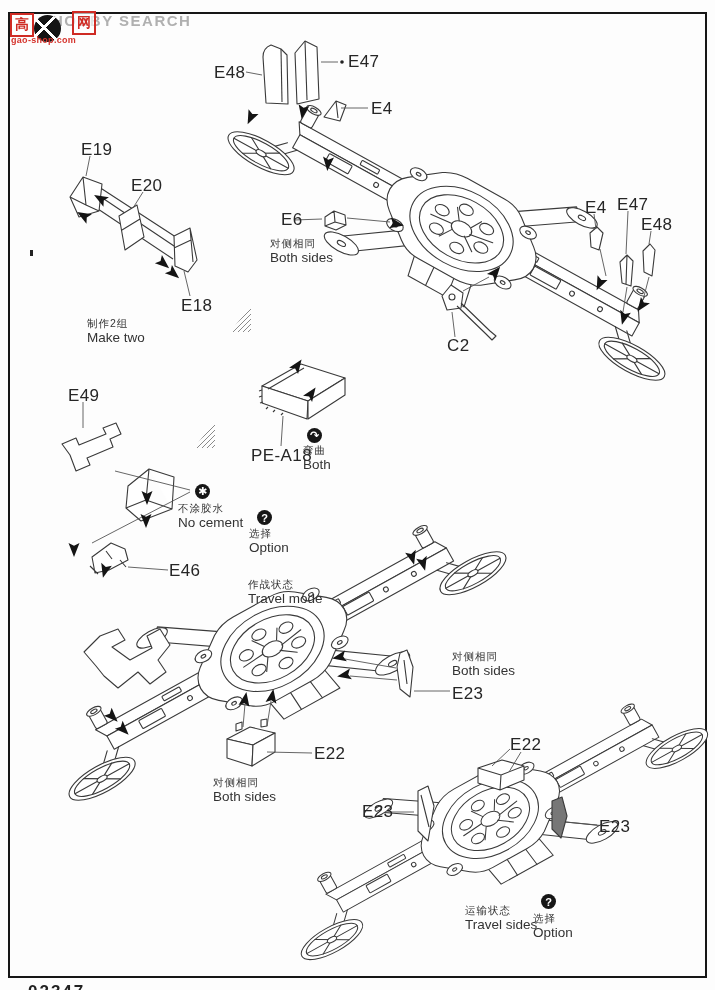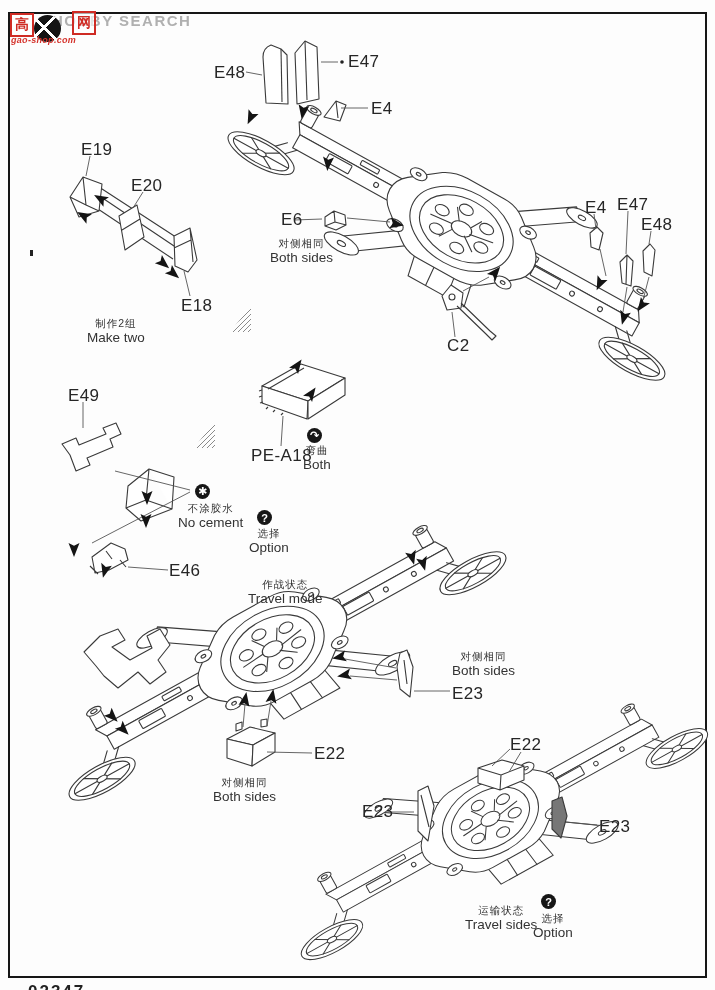--- a/index.html
+++ b/index.html
@@ -15,26 +15,26 @@
   .wm-box{position:absolute;width:20px;height:20px;border:2px solid #cf2b24;color:#cf2b24;
           font-size:14px;font-weight:bold;display:flex;align-items:center;justify-content:center;
           background:rgba(255,255,255,.65);}
   .wm-box1{left:2px;top:9px;}
   .wm-box2{left:64px;top:7px;}
   .wm-ball{position:absolute;left:26px;top:11px;width:27px;height:27px;border-radius:50%;
            background-color:#141414;
            background-image:linear-gradient(45deg,transparent 42%,#fff 42%,#fff 50%,transparent 50%),
                             linear-gradient(-45deg,transparent 54%,#fff 54%,#fff 62%,transparent 62%);}
   .wm-site{position:absolute;left:3px;top:31px;font-size:9px;font-weight:bold;
-           font-style:italic;color:#d5332c;letter-spacing:.3px;}
+           color:#d5332c;letter-spacing:.3px;}
   
   .callout{position:absolute;font-size:17px;color:#262626;letter-spacing:.4px;z-index:4;white-space:nowrap;}
   
   .note{position:absolute;z-index:4;line-height:1.2;white-space:nowrap;}
-  .note .zh{font-size:10.5px;color:#333;letter-spacing:1px;text-align:center;}
+  .note .zh{font-size:10.5px;color:#333;letter-spacing:1px;}
   .note .en{font-size:13.5px;color:#333;text-align:right;}
   
   .sicon{position:absolute;width:15px;height:15px;border-radius:50%;background:#161616;color:#fff;
          display:flex;align-items:center;justify-content:center;
          font-size:11px;font-weight:bold;z-index:4;}
   .kitnum{position:absolute;left:28px;top:982px;font-size:17px;font-weight:bold;
           color:#222;letter-spacing:2px;z-index:4;}
 </style>
 </head>
 <body>

